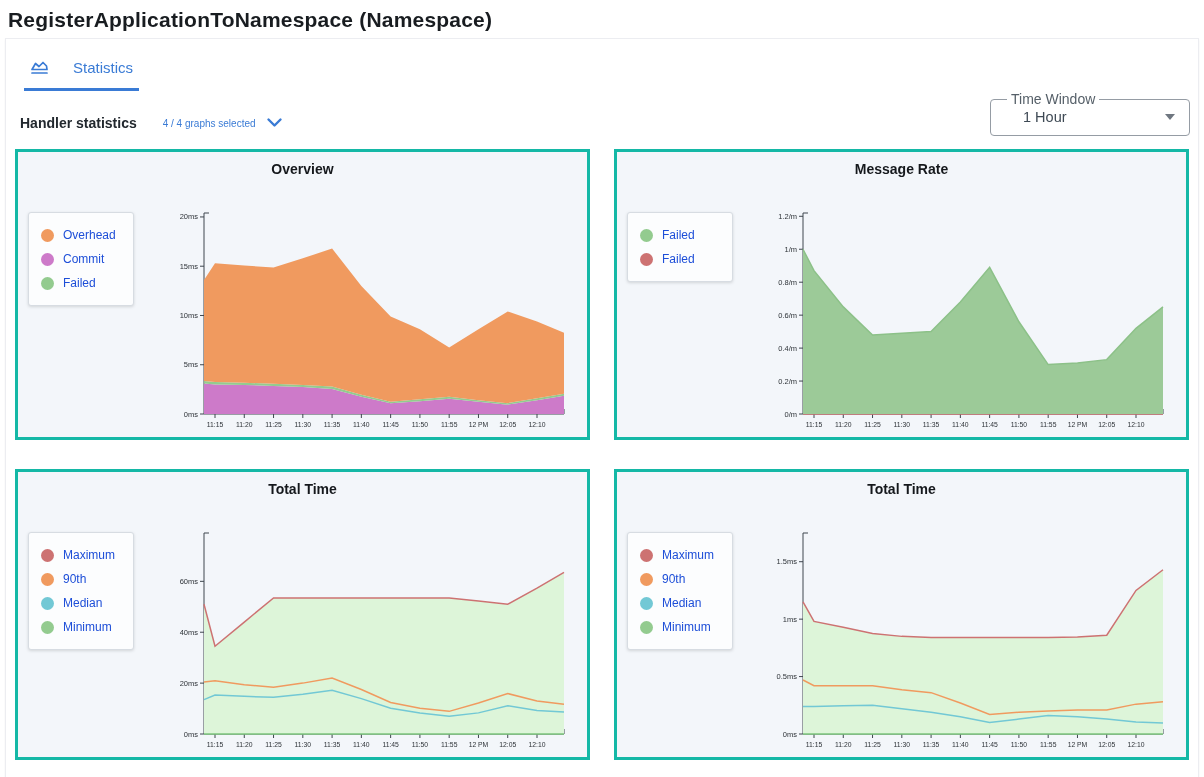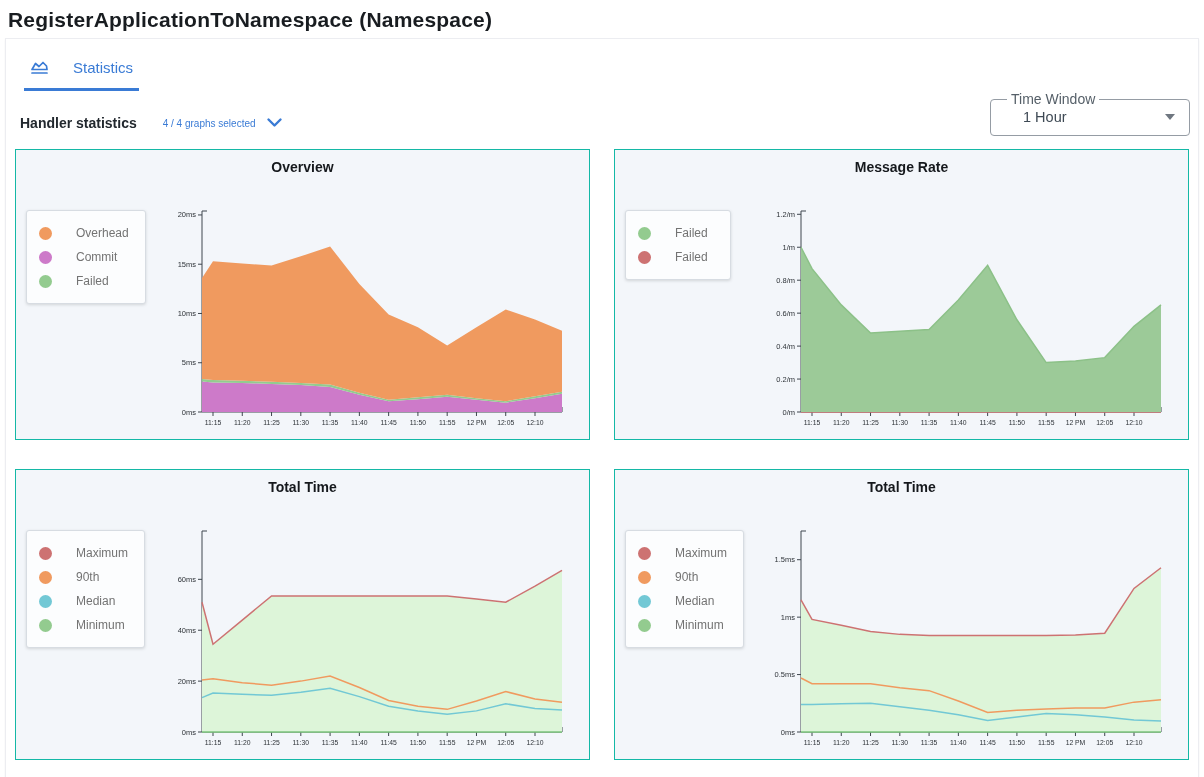--- a/index.html
+++ b/index.html
@@ -22,25 +22,25 @@
     color:#3a7bd5; font-size:10px; font-family:inherit; cursor:pointer; }
   .time-window { position:absolute; right:8px; top:0; width:200px; }
   .time-window fieldset { border:1px solid #959ca4; border-radius:4px; padding:2px 12px 10px 12px; background:#fff; }
   .time-window legend { font-size:14px; color:#555f68; padding:0 4px; margin-left:4px; }
   .tw-row { display:flex; align-items:center; justify-content:space-between; }
   .tw-value { font-size:14.5px; color:#3e4954;margin-left:20px; }
   .tw-arrow { width:0; height:0; border-left:5px solid transparent; border-right:5px solid transparent;
     border-top:6px solid #6f7780; margin-right:2px; }
   
   .charts { display:grid; grid-template-columns:1fr 1fr; gap:29px 24px; padding:0 9px; }
-  .panel { position:relative; height:291px; background:#f3f6fa; border:1px solid #14b8a6; overflow:hidden; }
+  .panel { position:relative; height:291px; background:#f3f6fa; border:3px solid #14b8a6; overflow:hidden; }
   .panel-title { text-align:center; font-size:14px; font-weight:bold; color:#15181c; margin-top:9px; }
   .legend { position:absolute; left:10px; top:60px; background:#fcfdfe; border:1px solid #d7dce2;
     border-radius:3px; box-shadow:0 1px 3px rgba(60,64,67,.18); padding:10px 16px 10px 12px; min-width:106px; }
-  .legend-item { display:flex; align-items:center; gap:24px; padding:5px 0; font-size:12px; color:#737373; }
+  .legend-item { display:flex; align-items:center; gap:9px; padding:5px 0; font-size:12px; color:#1d4ed8; }
   .legend-dot { width:13px; height:13px; border-radius:50%; flex:0 0 13px; }
   svg.chart { position:absolute; left:146px; top:54px; }
   svg.chart text { font-family:"Liberation Sans", sans-serif; }
 </style>
 </head>
 <body>
 
 <header class="page-header">
   <h1>RegisterApplicationToNamespace (Namespace)</h1>
 </header>

